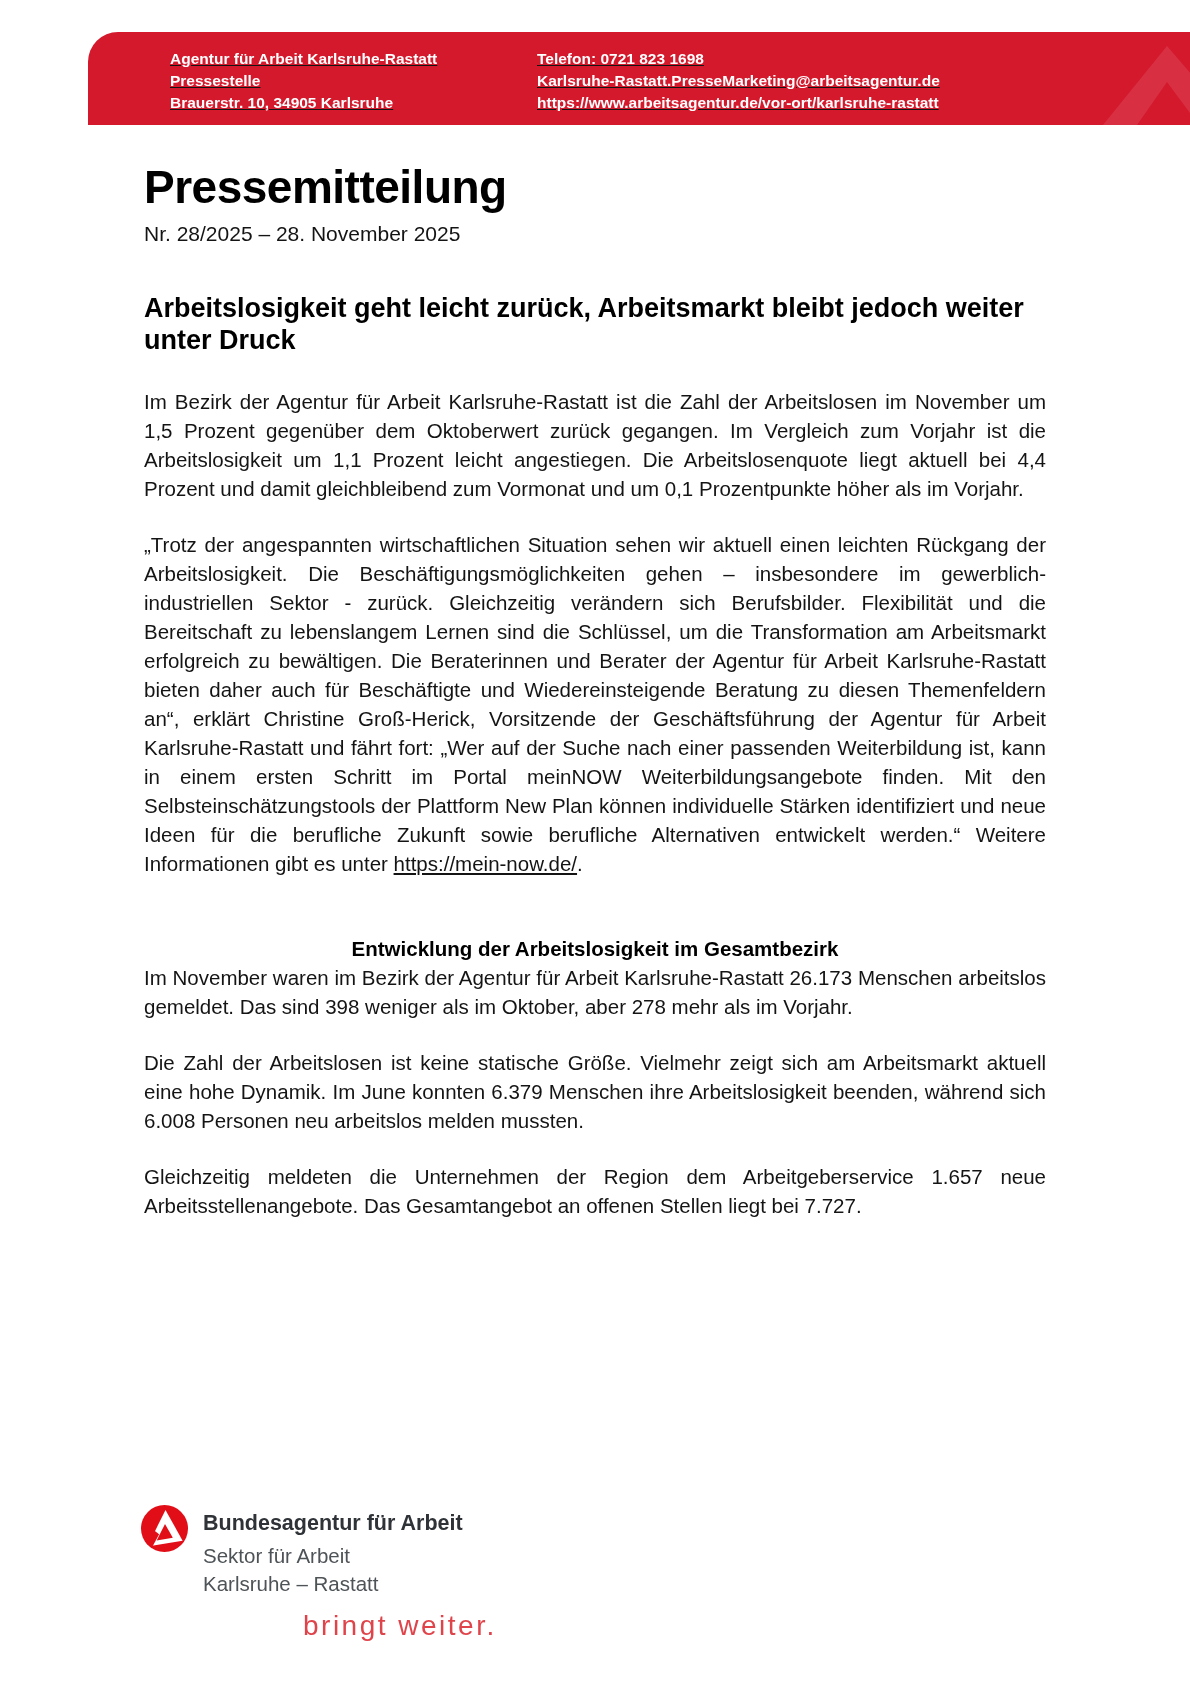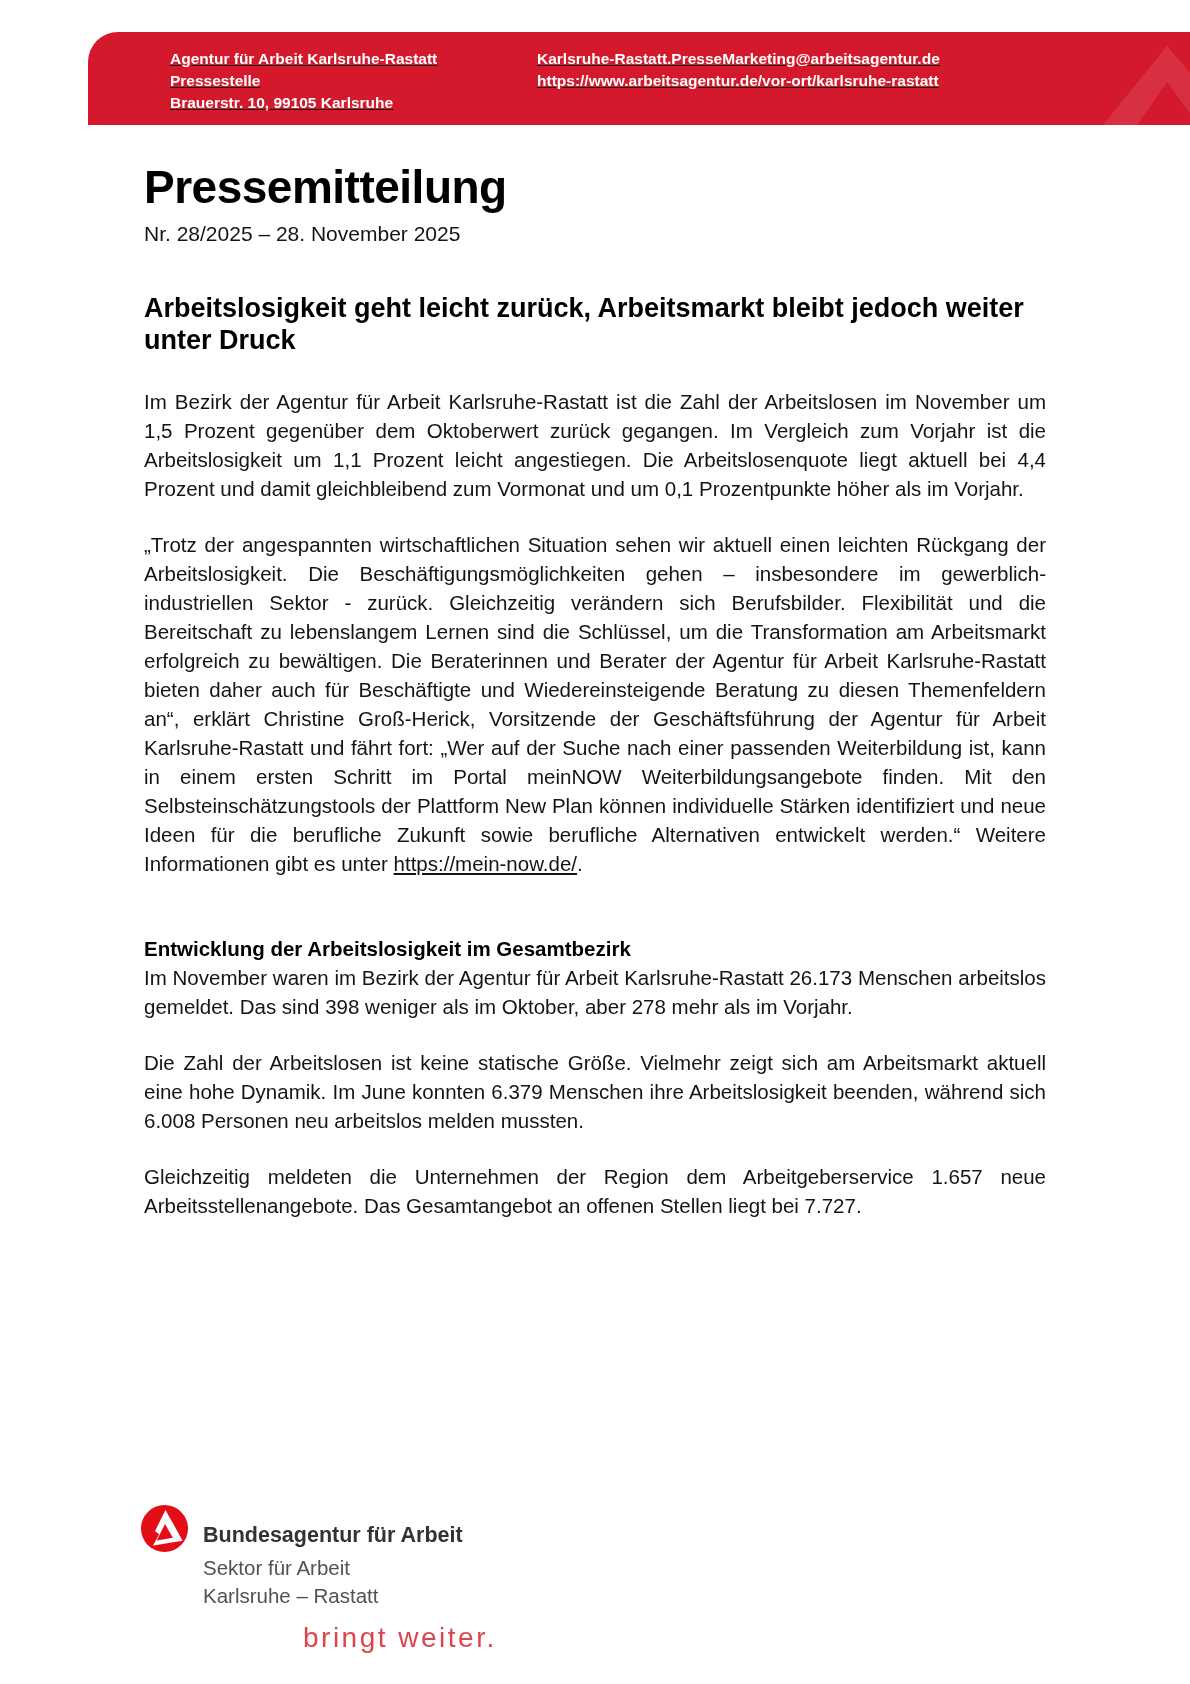--- a/index.html
+++ b/index.html
@@ -79,20 +79,21 @@
     text-align: justify;
     margin: 27px 0 0 0;
   }
   .body-par.first { margin-top: 31px; }
   .section-heading {
     font-size: 20.5px;
     font-weight: bold;
     color: #000000;
     line-height: 29px;
     margin: 56px 0 0 0;
+    text-align: center;
   }
   .body-par.after-heading { margin-top: 0; }
   .doclink {
     color: inherit;
     text-decoration: underline;
     cursor: pointer;
   }
 
   
   .footer {
@@ -101,21 +102,21 @@
     top: 1502px;
   }
   .footer-top { display: flex; align-items: flex-start; }
   .footer-logo { width: 47px; height: 47px; flex: none; margin-top: 3px; }
   .footer-textblock { margin-left: 15px; }
   .footer-brand {
     font-size: 21.5px;
     font-weight: bold;
     color: #2f3337;
     line-height: 26px;
-    margin-top: 20px;
+    margin-top: 8px;
   }
   .footer-line {
     font-size: 20.5px;
     color: #4e5357;
     line-height: 28px;
   }
   .footer-line.first { margin-top: 6px; }
   .footer-slogan {
     margin: 12px 0 0 162px;
     font-size: 28px;
@@ -130,23 +131,24 @@
 
   <div class="banner">
     <svg class="banner-watermark" viewBox="0 0 190 93" aria-hidden="true">
       <path d="M104,14 L172,93 L40,93 Z M104,50 L136,93 L74,93 Z" fill="#ffffff" fill-opacity="0.10" fill-rule="evenodd"></path>
       <polygon points="168,0 190,0 190,93 146,93" fill="#ffffff" fill-opacity="0.06"></polygon>
     </svg>
     <div class="banner-inner">
       <div class="banner-col left">
         <div>Agentur für Arbeit Karlsruhe-Rastatt</div>
         <div>Pressestelle</div>
-        <div>Brauerstr. 10, 99105 Karlsruhe</div>
+        <div>Brauerstr. 10, 34905 Karlsruhe</div>
       </div>
       <div class="banner-col right">
+        <div>Telefon: 0721 823 1698</div>
         <div>Karlsruhe-Rastatt.PresseMarketing@arbeitsagentur.de</div>
         <div>https://www.arbeitsagentur.de/vor-ort/karlsruhe-rastatt</div>
       </div>
     </div>
   </div>
 
   <div class="content">
     <h1 class="doc-title">Pressemitteilung</h1>
     <div class="doc-date">Nr. 28/2025 – 28. November 2025</div>
 

